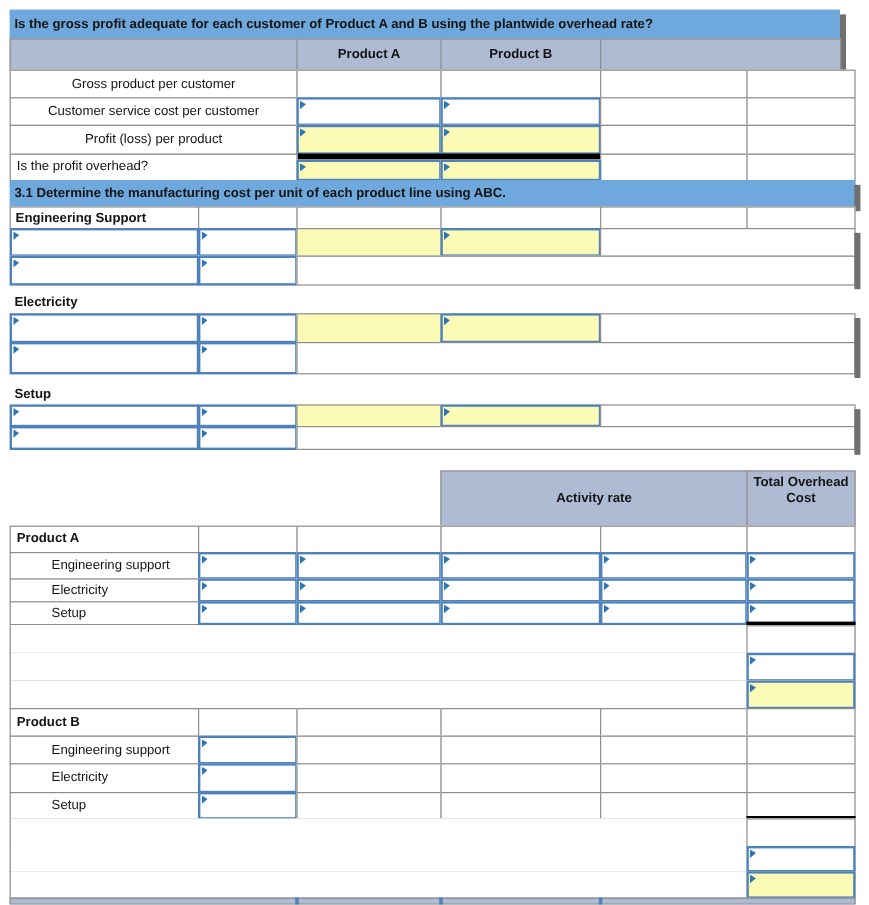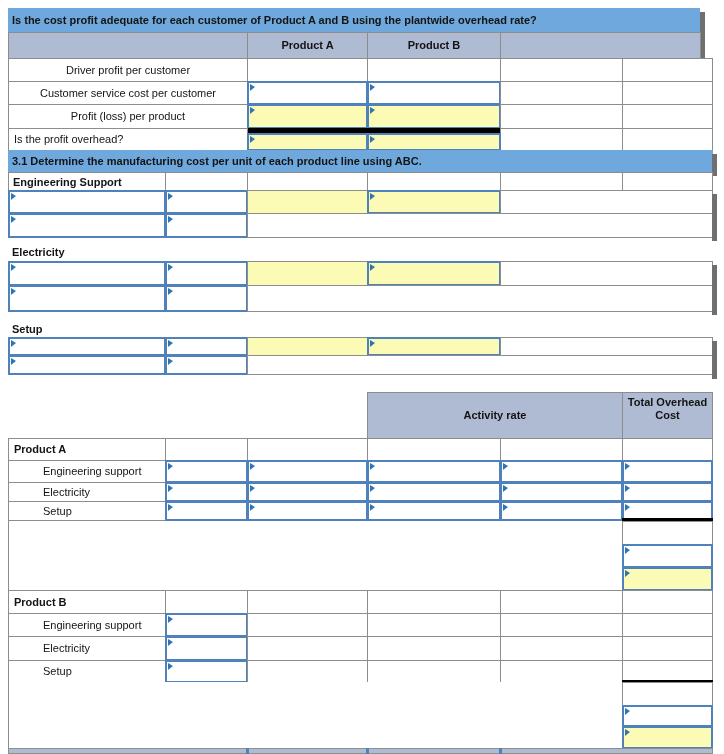--- a/index.html
+++ b/index.html
@@ -20,31 +20,31 @@
   .blk{position:absolute;background:#000}
   .sh{position:absolute;background:#6f6f6f}
   .vln{position:absolute;width:1px;background:#8d8d8d}
   .nf{border-top:none}
 </style>
 </head>
 <body>
 
 <div id="canvas">
 
-  <div class="hblue txt bold" style="left:8px;top:8px;width:692px;height:25px;line-height:25px;padding-left:4px">Is the cost profit adequate for each customer of Product A and B using the plantwide overhead rate?</div>
+  <div class="hblue txt bold" style="left:8px;top:8px;width:692px;height:25px;line-height:25px;padding-left:4px">Is the gross profit adequate for each customer of Product A and B using the plantwide overhead rate?</div>
   <div class="sh" style="left:700px;top:12px;width:5px;height:47px"></div>
 
   <div class="c band" style="left:8px;top:32px;width:693px;height:27px"></div>
   <div class="vln" style="left:247px;top:32px;height:27px"></div>
   <div class="vln" style="left:367px;top:32px;height:27px"></div>
   <div class="vln" style="left:500px;top:32px;height:27px"></div>
   <div class="txt bold ctr" style="left:247px;top:32px;width:121px;height:27px;line-height:27px">Product A</div>
   <div class="txt bold ctr" style="left:367px;top:32px;width:134px;height:27px;line-height:27px">Product B</div>
 
-  <div class="c txt ctr" style="left:8px;top:58px;width:240px;height:24px;line-height:22px">Driver profit per customer</div>
+  <div class="c txt ctr" style="left:8px;top:58px;width:240px;height:24px;line-height:22px">Gross product per customer</div>
   <div class="c" style="left:247px;top:58px;width:121px;height:24px"></div>
   <div class="c" style="left:367px;top:58px;width:134px;height:24px"></div>
   <div class="c" style="left:500px;top:58px;width:123px;height:24px"></div>
   <div class="c" style="left:622px;top:58px;width:91px;height:24px"></div>
 
   <div class="c txt ctr" style="left:8px;top:81px;width:240px;height:24px;line-height:22px">Customer service cost per customer</div>
   <div class="c bl" style="left:247px;top:81px;width:121px;height:24px">
       <i class="tri"></i>
     </div>
   <div class="c bl" style="left:367px;top:81px;width:134px;height:24px">

